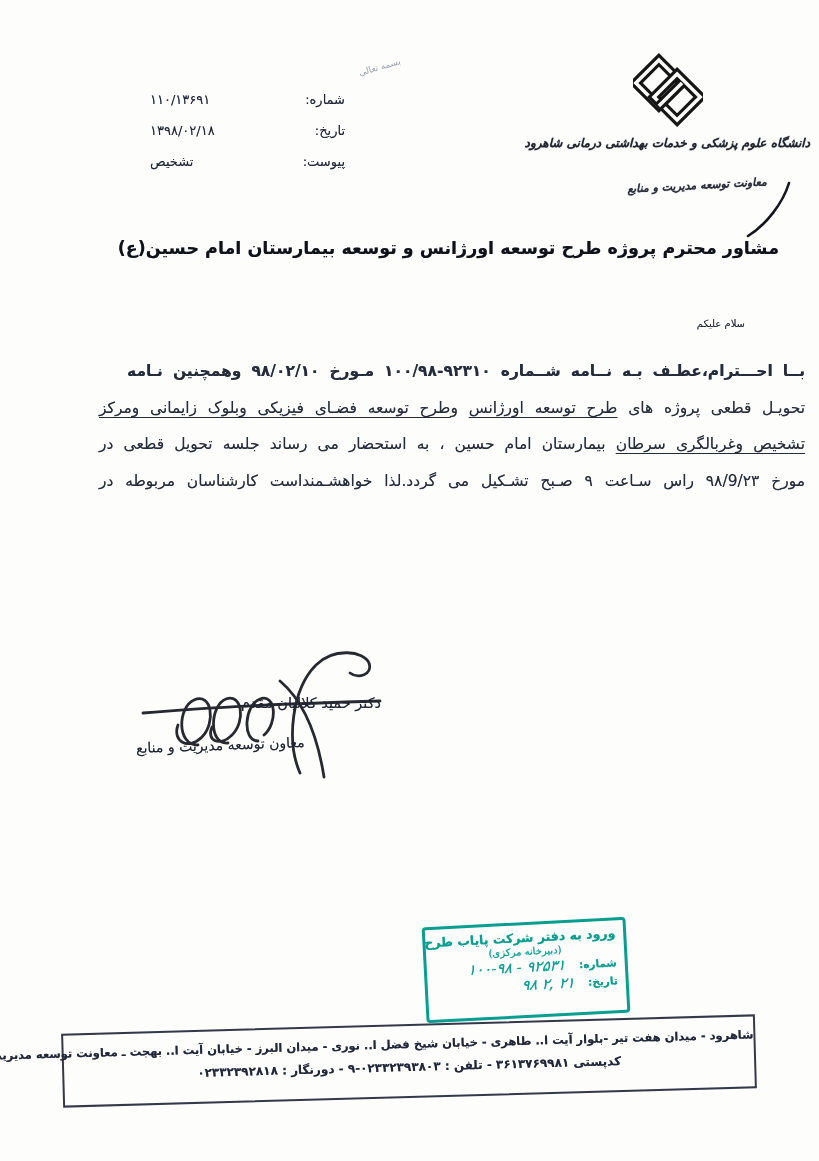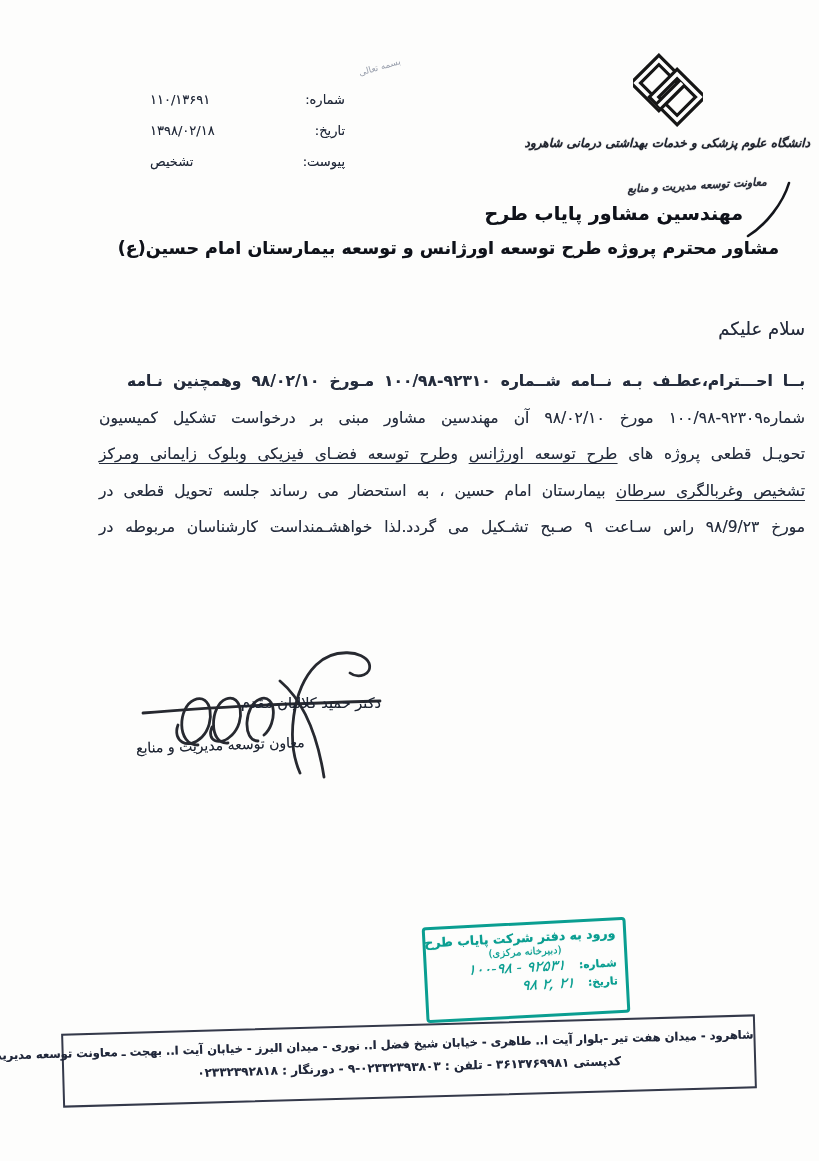--- a/index.html
+++ b/index.html
@@ -45,21 +45,21 @@
   .recipient-1{
     position:absolute;top:202px;right:76px;
     font-size:19px;font-weight:bold;color:#0f1219;white-space:nowrap;
   }
   .recipient-2{
     position:absolute;top:238px;right:40px;
     font-size:17.5px;font-weight:bold;color:#0f1219;white-space:nowrap;
   }
   
   .letter-body{position:absolute;top:318px;right:14px;width:706px;}
-  .salutation{font-size:18px;}
+  .salutation{font-size:10px;margin-right:60px;}
   .paragraph{margin-top:24px;font-size:15.5px;line-height:36.5px;color:#242c3c;}
   .bline{text-align:justify;text-align-last:justify;white-space:normal;}
   .bline.first{padding-left:28px;font-weight:bold;}
   .bline.last{text-align-last:right;}
   .u{text-decoration:underline;text-underline-offset:4px;text-decoration-thickness:1px;}
   
   .signature{position:absolute;top:645px;left:128px;width:315px;height:140px;}
   .sig-name{position:absolute;top:50px;right:62px;font-size:14.5px;white-space:nowrap;color:#1c2330;}
   .sig-title{position:absolute;top:92px;left:8px;font-size:14px;white-space:nowrap;transform:rotate(-2deg);color:#1c2330;}
   .sig-scribble{position:absolute;top:0;left:0;}
@@ -127,28 +127,26 @@
   <div class="uni-name">دانشگاه علوم پزشکی و خدمات بهداشتی درمانی شاهرود</div>
 
   <div class="deputy-script">معاونت توسعه مدیریت و منابع</div>
 
   <div class="swoosh">
     <svg viewBox="0 0 46 58" width="46" height="58" aria-hidden="true">
       <path d="M43,2 C37,22 20,44 2,55" fill="none" stroke="#14161c" stroke-width="2.6" stroke-linecap="round"></path>
     </svg>
   </div>
 
-  <div class="recipient-1">مهندسین مشاور پایاب طرح</div>
   <div class="recipient-2">مشاور محترم پروژه طرح توسعه اورژانس و توسعه بیمارستان امام حسین(ع)</div>
 
   <div class="letter-body">
     <div class="salutation">سلام علیکم</div>
     <div class="paragraph">
       <div class="bline first">بــا احـــترام،عطـف بـه نــامه شــماره ۹۲۳۱۰-۱۰۰/۹۸ مـورخ ۹۸/۰۲/۱۰ وهمچنین نـامه</div>
-      <div class="bline">شماره۹۲۳۰۹-۱۰۰/۹۸ مورخ ۹۸/۰۲/۱۰ آن مهندسین مشاور مبنی بر درخواست تشکیل کمیسیون</div>
       <div class="bline"><span>تحویـل قطعی پروژه های </span><span class="u">طرح توسعه اورژانس</span><span> و</span><span class="u">طرح توسعه فضـای فیزیکی وبلوک زایمانی ومرکز</span></div>
       <div class="bline"><span class="u">تشخیص وغربالگری سرطان</span><span> بیمارستان امام حسین ، به استحضار می رساند جلسه تحویل قطعی در</span></div>
       <div class="bline">مورخ ۹۸/9/۲۳ راس سـاعت ۹ صـبح تشـکیل می گردد.لذا خواهشـمنداست کارشناسان مربوطه در</div>
     </div>
   </div>
 
   <div class="signature">
     <div class="sig-scribble">
       <svg viewBox="0 0 315 140" width="315" height="140" aria-hidden="true">
         <g fill="none" stroke="#15181f" stroke-width="2.8" stroke-linecap="round" opacity="0.92">

